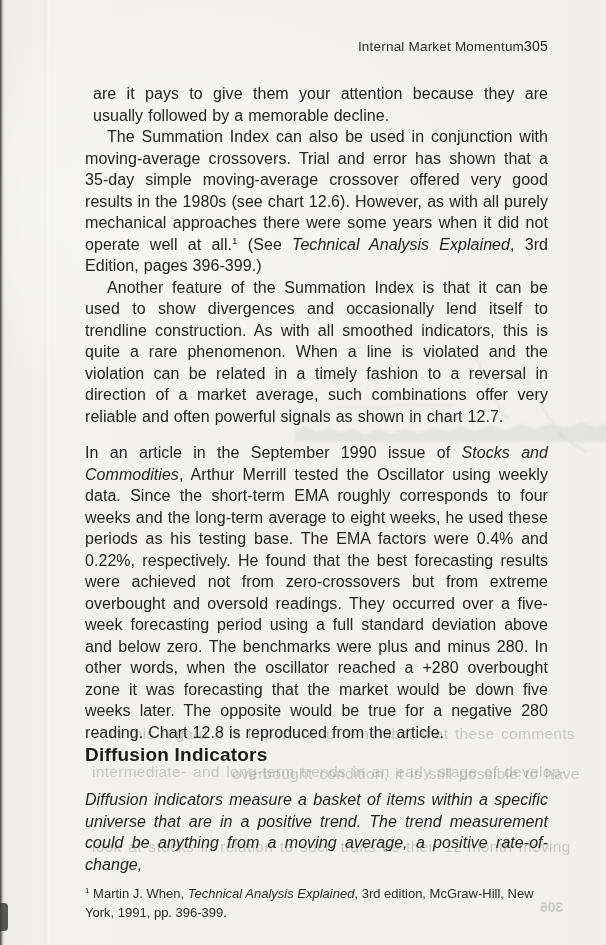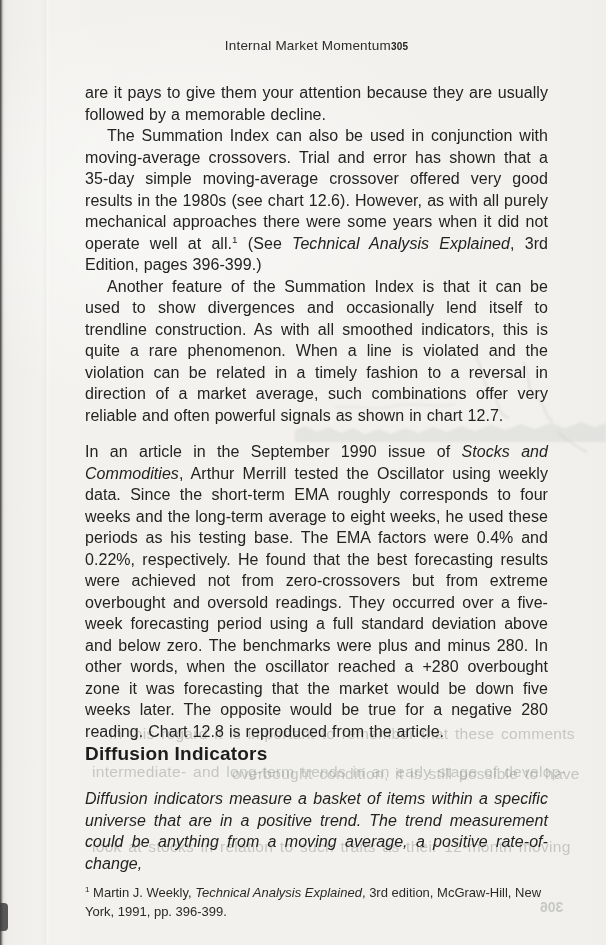--- a/index.html
+++ b/index.html
@@ -32,30 +32,30 @@
   .scan-blotch {
     position: absolute; left: 0; top: 903px; width: 8px; height: 28px;
     background: #3d3d3d; border-radius: 0 4px 4px 0; opacity: 0.85;
   }
 
   .content {
     position: absolute; left: 85px; top: 38px; width: 463px;
   }
 
   .header-row {
-    display: flex; justify-content: center; align-items: baseline;
+    display: flex; justify-content: flex-end; align-items: baseline;
     font-size: 13.5px; letter-spacing: 0.2px; color: #2c2c2c;
   }
-  .page-number { font-weight: bold; font-size: 10px; color: #222; }
+  .page-number { font-weight: normal; font-size: 14px; color: #222; }
 
   p.body-par {
     font-size: 16px; line-height: 21.5px; text-align: justify;
     color: #232323; letter-spacing: 0.05px; word-spacing: 0.5px;
   }
-  p.first { margin-top: 29px; }
+  p.first { margin-top: 29px; margin-left: 8px; }
   p.par-indent { text-indent: 22px; }
 
   h2.mcclellan {
     margin-top: 9px; font-size: 16.5px; line-height: 20px;
     font-weight: bold; letter-spacing: 0.2px; color: #1f1f1f;
   }
   p.after-h-mc { margin-top: 15px; }
 
   h2.diffusion {
     font-size: 19px; line-height: 24px;
@@ -131,16 +131,16 @@
 
     <p class="body-par par-indent"><span>Another feature of the Summation Index is that it can be used to show divergences and occasionally lend itself to trendline construction. As with all smoothed indicators, this is quite a rare phenomenon. When a line is violated and the violation can be related in a timely fashion to a reversal in direction of a market average, such combinations offer very reliable and often powerful signals as shown in chart 12.7.</span></p>
 
 
     <p class="body-par after-h-mc"><span>In an article in the September 1990 issue of </span><span class="seg-italic">Stocks and Commodities</span><span>, Arthur Merrill tested the Oscillator using weekly data. Since the short-term EMA roughly corresponds to four weeks and the long-term average to eight weeks, he used these periods as his testing base. The EMA factors were 0.4% and 0.22%, respectively. He found that the best forecasting results were achieved not from zero-crossovers but from extreme overbought and oversold readings. They occurred over a five-week forecasting period using a full standard deviation above and below zero. The benchmarks were plus and minus 280. In other words, when the oscillator reached a +280 overbought zone it was forecasting that the market would be down five weeks later. The opposite would be true for a negative 280 reading. Chart 12.8 is reproduced from the article.</span></p>
 
     <h2 class="diffusion">Diffusion Indicators</h2>
 
     <p class="body-par after-h-diff"><span>Diffusion indicators measure a basket of items within a specific universe that are in a positive trend. The trend measurement could be anything from a moving average, a positive rate-of-change,</span></p>
 
-    <p class="footnote"><sup>1</sup><span> Martin J. Weekly, </span><span class="seg-italic">Technical Analysis Explained</span><span>, 3rd edition, McGraw-Hill, New York, 1991, pp. 396-399.</span></p>
+    <p class="footnote"><sup>1</sup><span> Martin J. When, </span><span class="seg-italic">Technical Analysis Explained</span><span>, 3rd edition, McGraw-Hill, New York, 1991, pp. 396-399.</span></p>
 
   </div>
 </div>
 
 </body></html>

